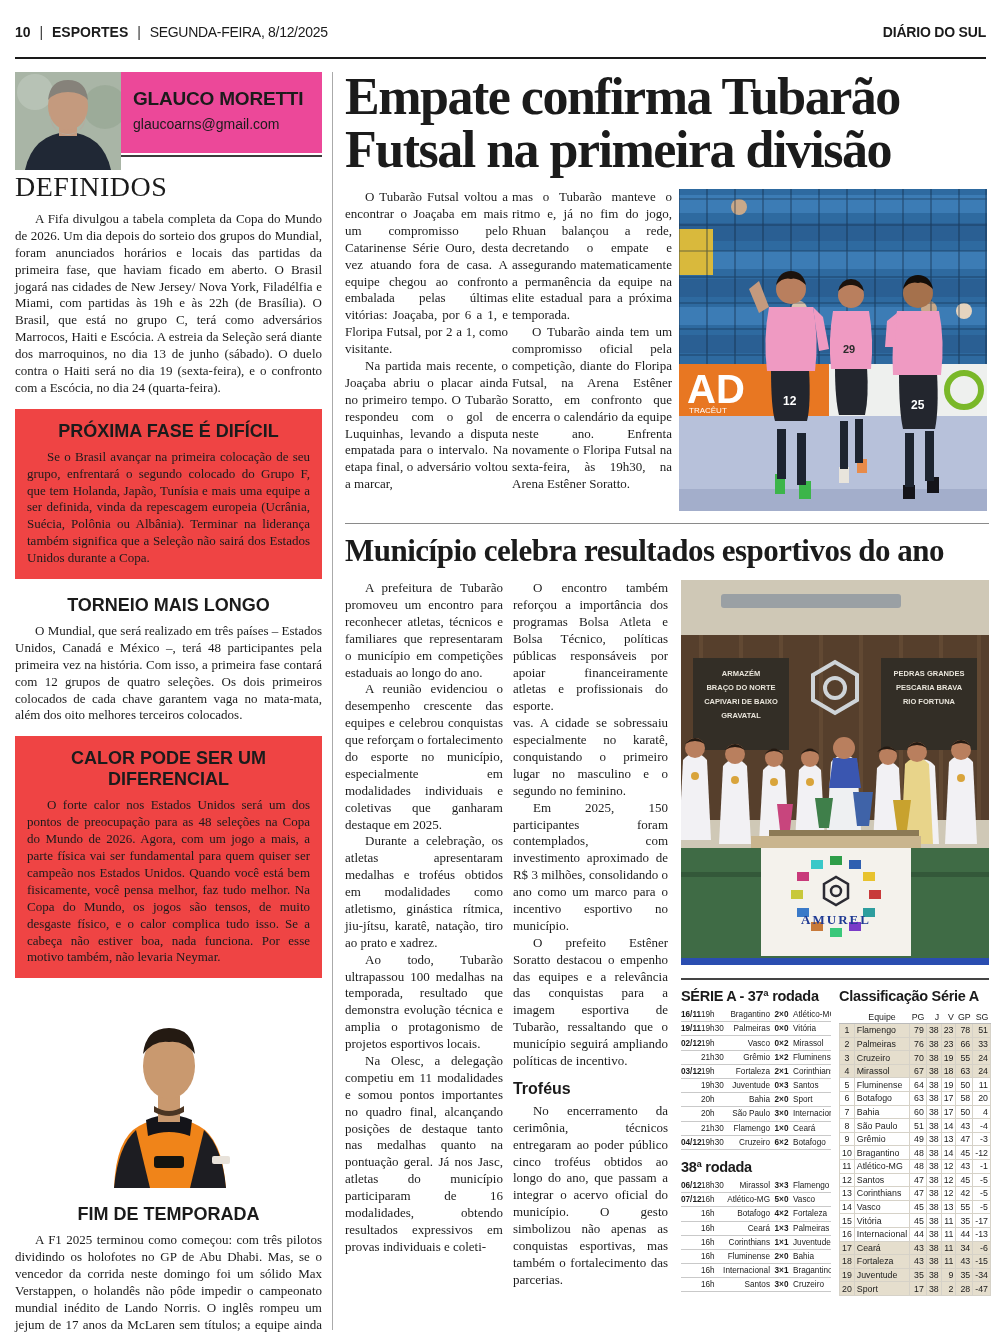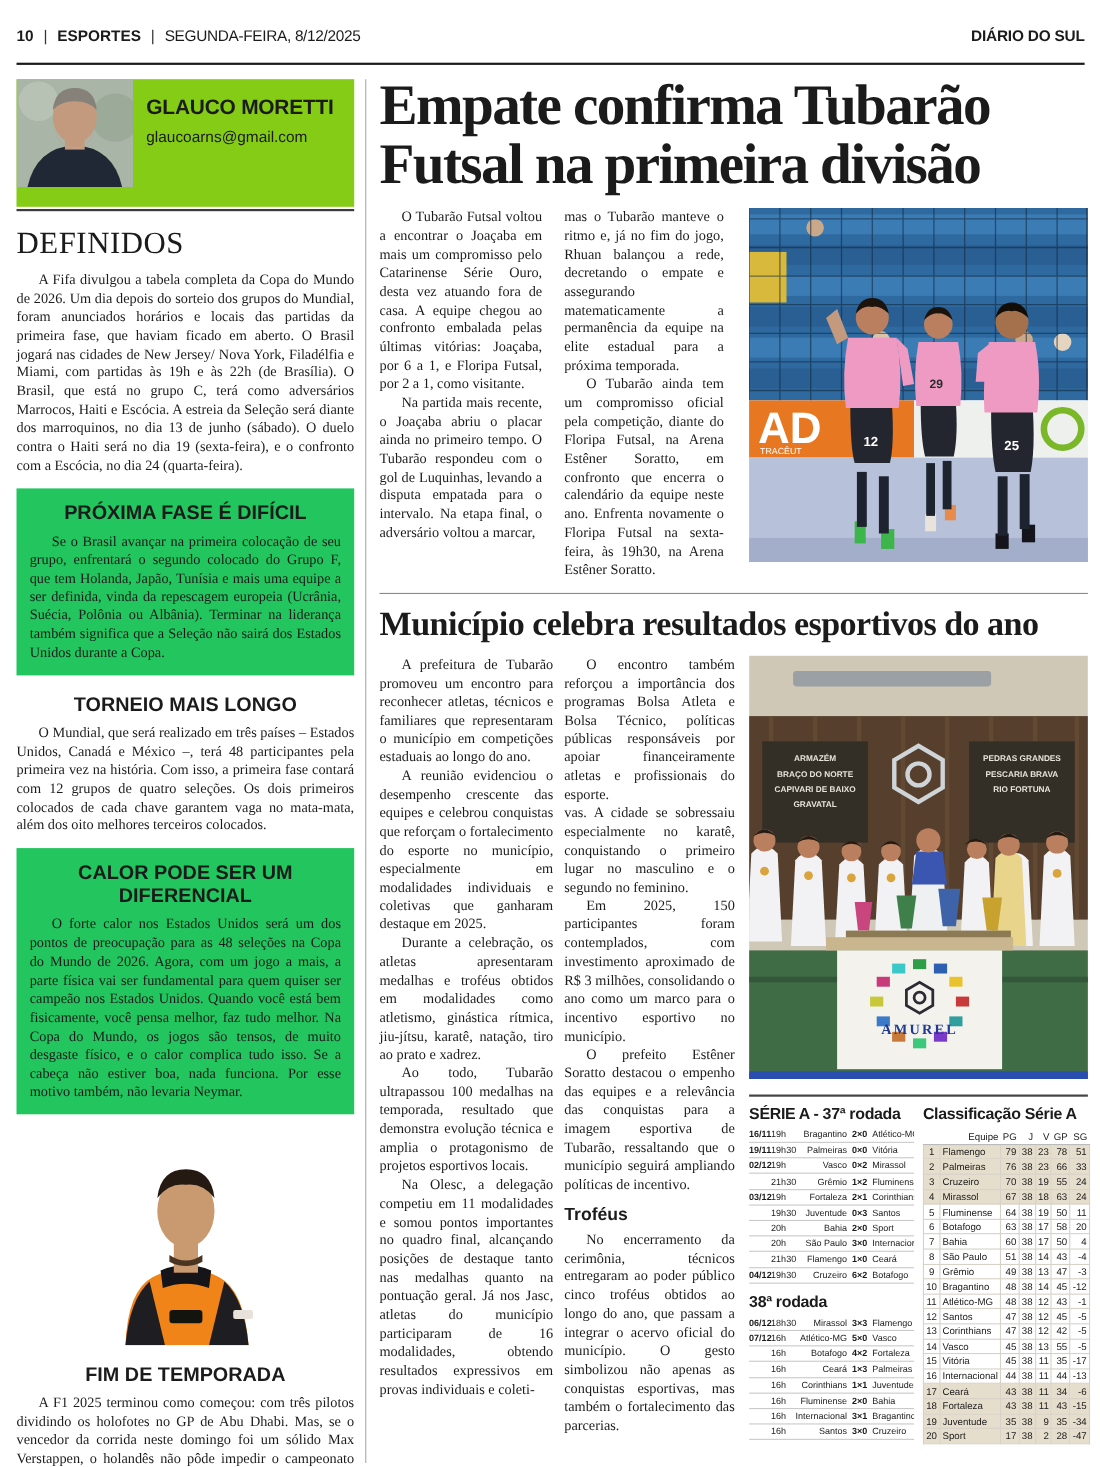--- a/index.html
+++ b/index.html
@@ -9,41 +9,41 @@
   .page-header{position:absolute;left:15px;right:14px;top:24px;display:flex;
                justify-content:space-between;font-size:14px;align-items:flex-start;}
   .ph-left b{font-weight:700;}
   .ph-sep{margin:0 5px;font-weight:400;color:#333;}
   .ph-date{font-weight:400;letter-spacing:-0.3px;}
   .ph-right{font-weight:700;letter-spacing:-0.2px;}
   .header-rule{position:absolute;left:15px;right:14px;top:57px;height:2px;background:#1a1a1a;}
   
   .left-col{position:absolute;left:15px;top:72px;width:307px;}
   .v-divider{position:absolute;left:332px;top:72px;height:1258px;width:1px;background:#aaa;}
-  .columnist-box{background:#84cc16;height:116px;position:relative;}
+  .columnist-box{background:#ec4899;height:81px;position:relative;}
   .columnist-photo{position:absolute;left:0;top:0;width:106px;height:98px;}
   .columnist-meta{padding:16px 0 0 118px;}
   .columnist-name{font-size:19px;font-weight:700;letter-spacing:-0.2px;}
   .columnist-email{font-size:14px;margin-top:6px;}
   .columnist-rule{height:2px;background:#3c3c3c;margin-top:2px;}
   .serif-heading{font-family:"Liberation Serif",serif;font-size:28px;text-align:left;
                  margin:14px 0 8px;font-weight:400;letter-spacing:0.5px;}
   .bp{font-family:"Liberation Serif",serif;font-size:13px;line-height:1.3;
       text-align:justify;margin:0;text-indent:20px;}
   .bp.ni{text-indent:0;}
-  .note-box{background:#22c55e;padding:8px 12px 12px;margin-top:12px;}
+  .note-box{background:#ef4444;padding:8px 12px 12px;margin-top:12px;}
   .note-heading{font-size:18px;font-weight:700;text-align:center;margin:4px 0 7px;}
   .plain-heading{font-size:18px;font-weight:700;text-align:center;margin:16px 0 7px;}
   .norris-photo{display:block;width:150px;height:200px;margin:10px auto 0;}
   
   .main-col{position:absolute;left:345px;top:70px;width:644px;}
   .headline{font-family:"Liberation Serif",serif;font-weight:700;font-size:52px;
             line-height:1.02;letter-spacing:-1.5px;margin:0;}
   .subhead{font-family:"Liberation Serif",serif;font-size:19px;margin-top:13px;letter-spacing:-0.2px;}
-  .a1-section{display:flex;gap:20px;margin-top:13px;}
+  .a1-section{display:flex;gap:4px;margin-top:13px;}
   .a-textcol{width:163px;}
   .a-textcol2{width:160px;}
   .a1-photo{width:308px;height:322px;margin-left:3px;flex:none;}
   .article-rule{height:1px;background:#8a8a8a;margin-top:12px;}
   .headline2{font-family:"Liberation Serif",serif;font-weight:700;font-size:31px;
              letter-spacing:-0.5px;margin:9px 0 0;}
   .a2-section{display:flex;gap:10px;margin-top:11px;}
   .right-media{width:308px;margin-left:3px;flex:none;}
   .a2-photo{width:308px;height:385px;}
   .tables-rule{height:2px;background:#444;margin-top:9px;}
@@ -58,21 +58,21 @@
   .fx-date{width:20px;font-weight:700;flex:none;}
   .fx-time{width:21px;flex:none;color:#222;}
   .fx-home{width:48px;text-align:right;padding-right:3px;flex:none;overflow:hidden;}
   .fx-score{width:17px;text-align:center;font-weight:700;flex:none;}
   .fx-away{flex:1;text-align:left;padding-left:3px;overflow:hidden;}
   
   .standings{width:152px;}
   .st-title{font-size:14.5px;font-weight:700;margin:4px 0 6px;letter-spacing:-0.3px;}
   .st-table{border-collapse:collapse;width:100%;font-size:8.8px;}
   .st-table th{font-weight:400;color:#222;padding:1.5px 2px;text-align:right;border-bottom:1px solid #bbb;}
-  .st-table th.team-h{text-align:right;}
+  .st-table th.team-h{text-align:center;}
   .st-table td{padding:1.3px 2px;border:1px solid #d6d2c8;}
   .st-table td.pos{width:12px;text-align:center;}
   .st-table td.team{width:62px;text-align:left;}
   .st-table td.n{text-align:right;width:14px;}
   .st-table tr.zone td{background:#e5decd;}
 </style>
 </head>
 <body>
 
 <div id="page">

